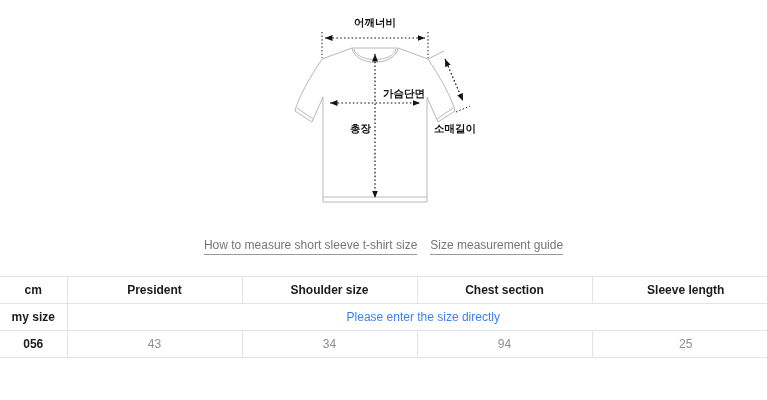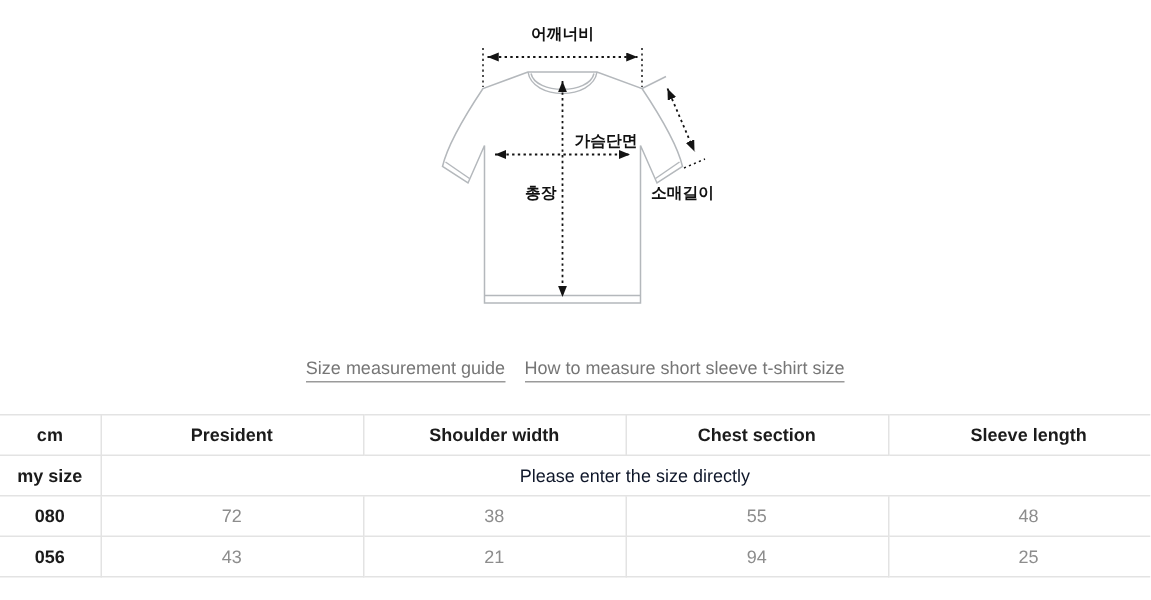--- a/index.html
+++ b/index.html
@@ -44,21 +44,21 @@
     height: 27px; text-align: center; vertical-align: middle;
     background: #ffffff;
     margin-top: 21px;
   }
   td:first-child { border-left: none; }
   td:last-child { border-right: none; padding-left: 12px; }
   tr:first-child td { border-top: 1px solid #e3e3e3; }
   .col-size { width: 67px; }
   .head { font-weight: bold; color: #1b1b1b; }
   .val { color: #8d8d8d; }
-  .placeholder-cell { color: #0f172a; }
+  .placeholder-cell { color: #3b82f6; }
 </style>
 </head>
 <body>
 
 <div class="page">
 
   <div class="diagram-wrap">
     <svg width="767" height="230" viewBox="0 0 767 230">
       <defs>
         <marker id="ah-end" markerWidth="9" markerHeight="8" refX="7.5" refY="3" orient="auto" markerUnits="userSpaceOnUse">
@@ -110,47 +110,40 @@
       </g>
 
       <text class="diagram-label" x="375" y="26" text-anchor="middle">어깨너비</text>
       <text class="diagram-label" x="404" y="97" text-anchor="middle">가슴단면</text>
       <text class="diagram-label" x="371" y="132" text-anchor="end">총장</text>
       <text class="diagram-label" x="455" y="132" text-anchor="middle">소매길이</text>
     </svg>
   </div>
 
   <div class="links">
+    <a>How to measure short sleeve t-shirt size</a>
     <a>Size measurement guide</a>
-    <a>How to measure short sleeve t-shirt size</a>
   </div>
 
   <table>
     <tbody>
         <tr>
       <td class="col-size head">cm</td>
       <td class="head">President</td>
-      <td class="head">Shoulder width</td>
+      <td class="head">Shoulder size</td>
       <td class="head">Chest section</td>
       <td class="head">Sleeve length</td>
     </tr>
     <tr>
       <td class="col-size head">my size</td>
       <td class="placeholder-cell" colspan="4">Please enter the size directly</td>
     </tr>
     <tr>
-      <td class="col-size head">080</td>
-      <td class="val">72</td>
-      <td class="val">38</td>
-      <td class="val">55</td>
-      <td class="val">48</td>
-    </tr>
-    <tr>
       <td class="col-size head">056</td>
       <td class="val">43</td>
-      <td class="val">21</td>
+      <td class="val">34</td>
       <td class="val">94</td>
       <td class="val">25</td>
     </tr>
   </tbody>
     </table>
 
 </div>
 
 </body></html>

